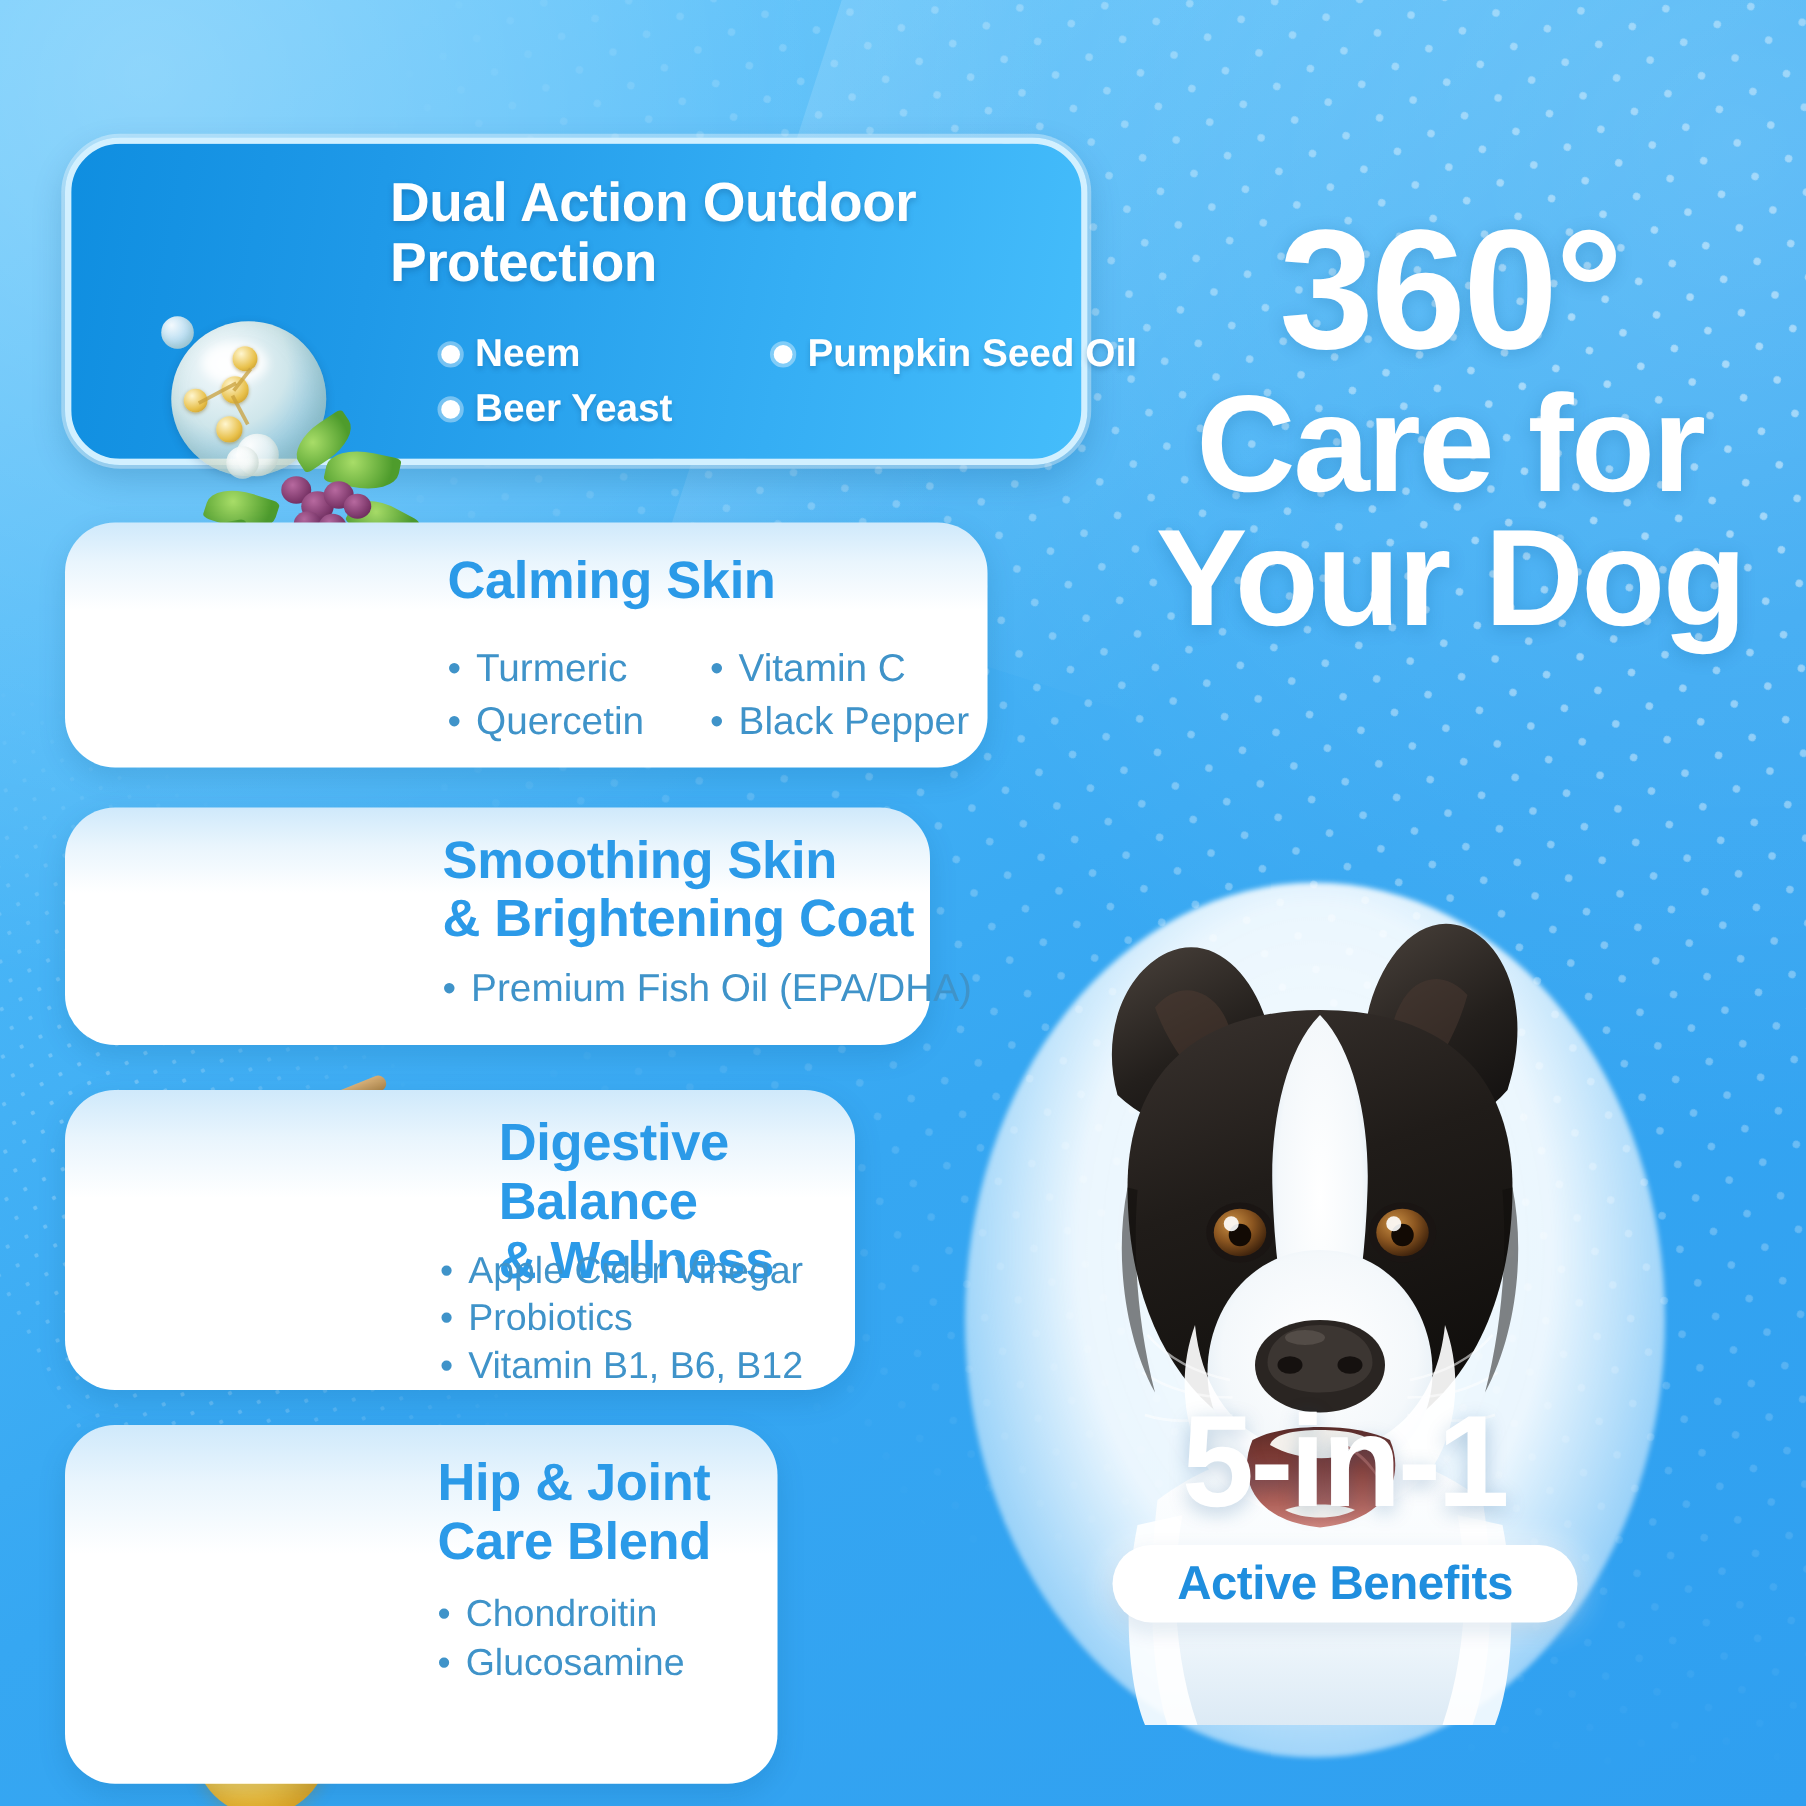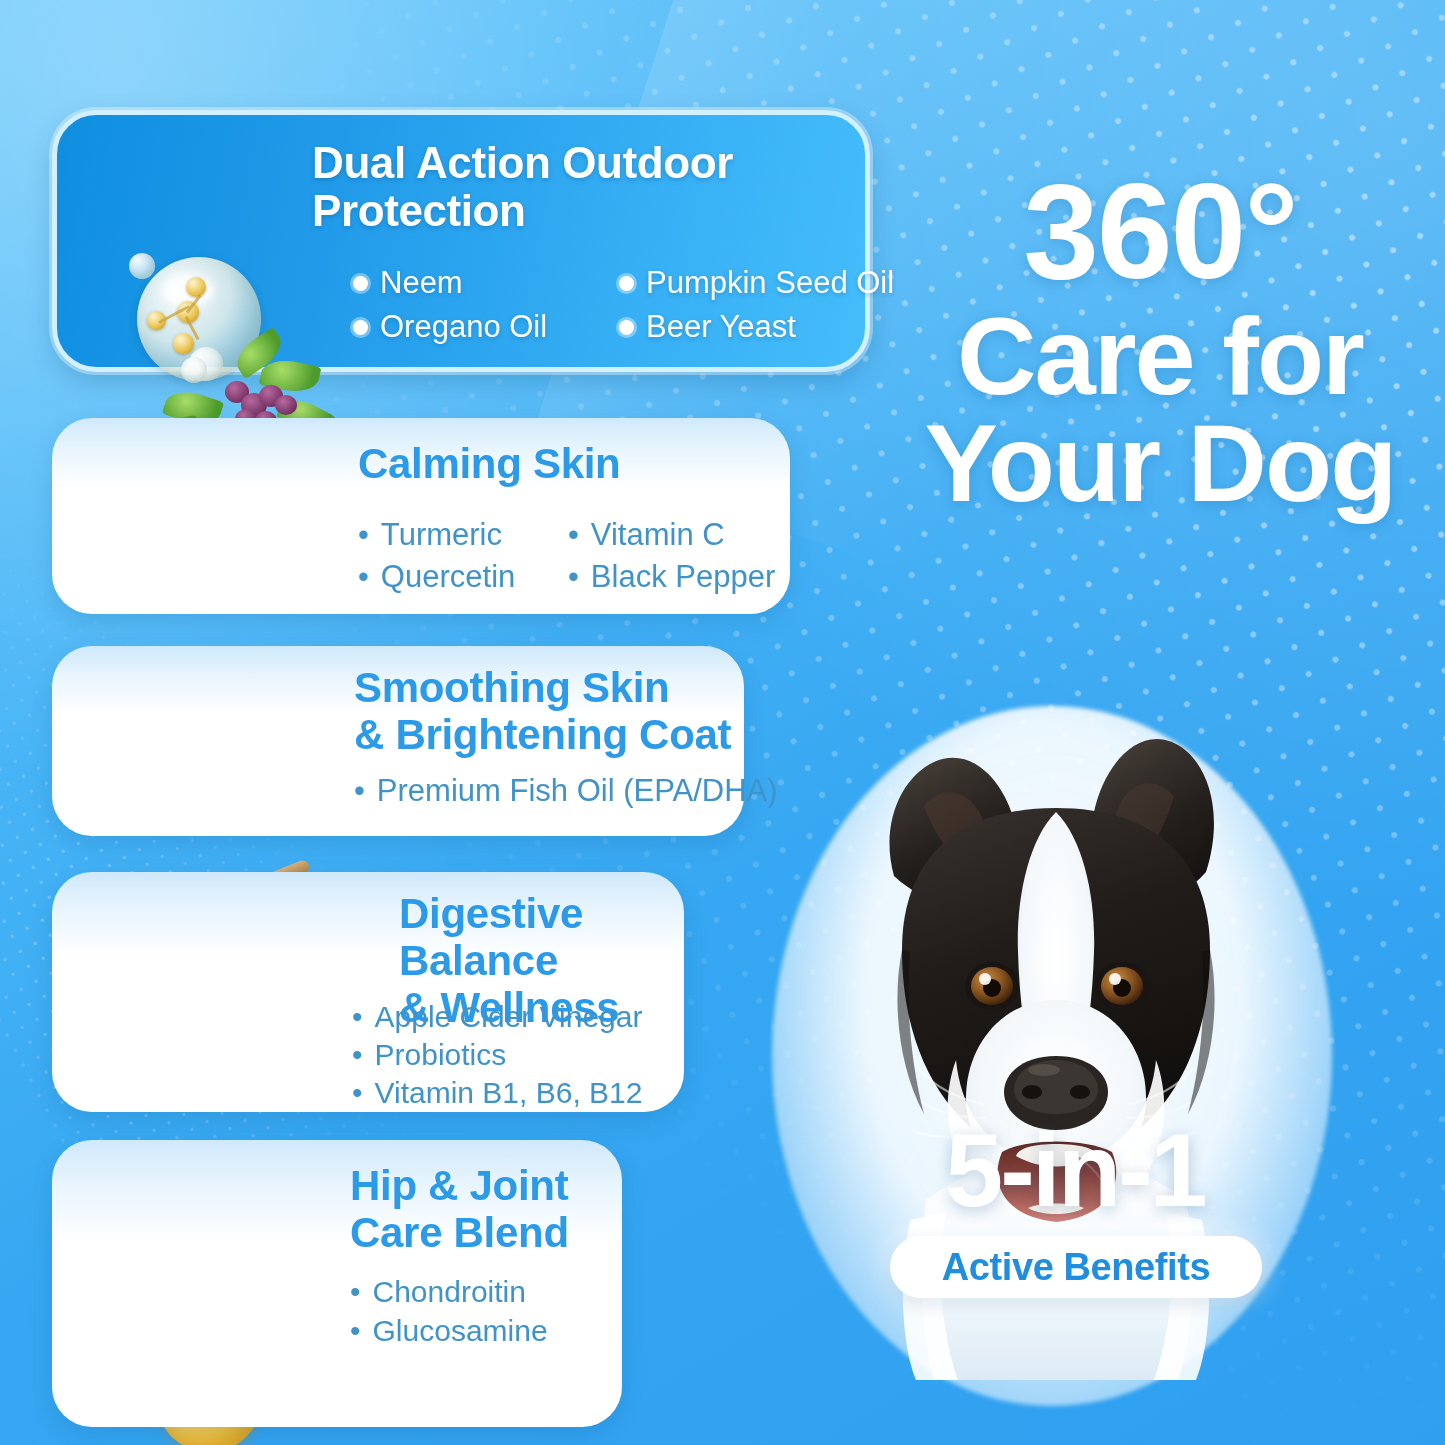--- a/index.html
+++ b/index.html
@@ -56,21 +56,21 @@
     color:#ffffff;font-size:44px;line-height:1.08;font-weight:bold;
     letter-spacing:-.4px;text-shadow:0 2px 5px rgba(6,60,110,.28);
   }
   .hero-list{
     position:absolute;left:296px;top:146px;width:520px;
     display:flex;flex-wrap:wrap;
   }
   .hero-list .li{
     width:50%;box-sizing:border-box;
     display:flex;align-items:center;gap:12px;
-    color:#ffffff;font-size:31px;font-weight:normal;line-height:1.42;
+    color:#ffffff;font-size:31px;font-weight:bold;line-height:1.42;
     text-shadow:0 2px 4px rgba(6,60,110,.25);
     white-space:nowrap;
   }
   .hero-list .li:nth-child(2n){padding-left:6px;}
   .dotmark{
     width:15px;height:15px;border-radius:50%;
     background:#ffffff;flex:0 0 auto;
     box-shadow:0 0 0 3px rgba(255,255,255,.38);
   }
 
@@ -257,24 +257,20 @@
     <div class="c-title">Dual Action Outdoor Protection</div>
 
     <div class="hero-list">
       <div class="li">
         <span class="dotmark"></span>
         <span>Neem</span>
       </div>
       <div class="li">
         <span class="dotmark"></span>
         <span>Pumpkin Seed Oil</span>
-      </div>
-      <div class="li">
-        <span class="dotmark"></span>
-        <span>Oregano Oil</span>
       </div>
       <div class="li">
         <span class="dotmark"></span>
         <span>Beer Yeast</span>
       </div>
     </div>
   </div>
 
   <div class="card card-white c2">
 

